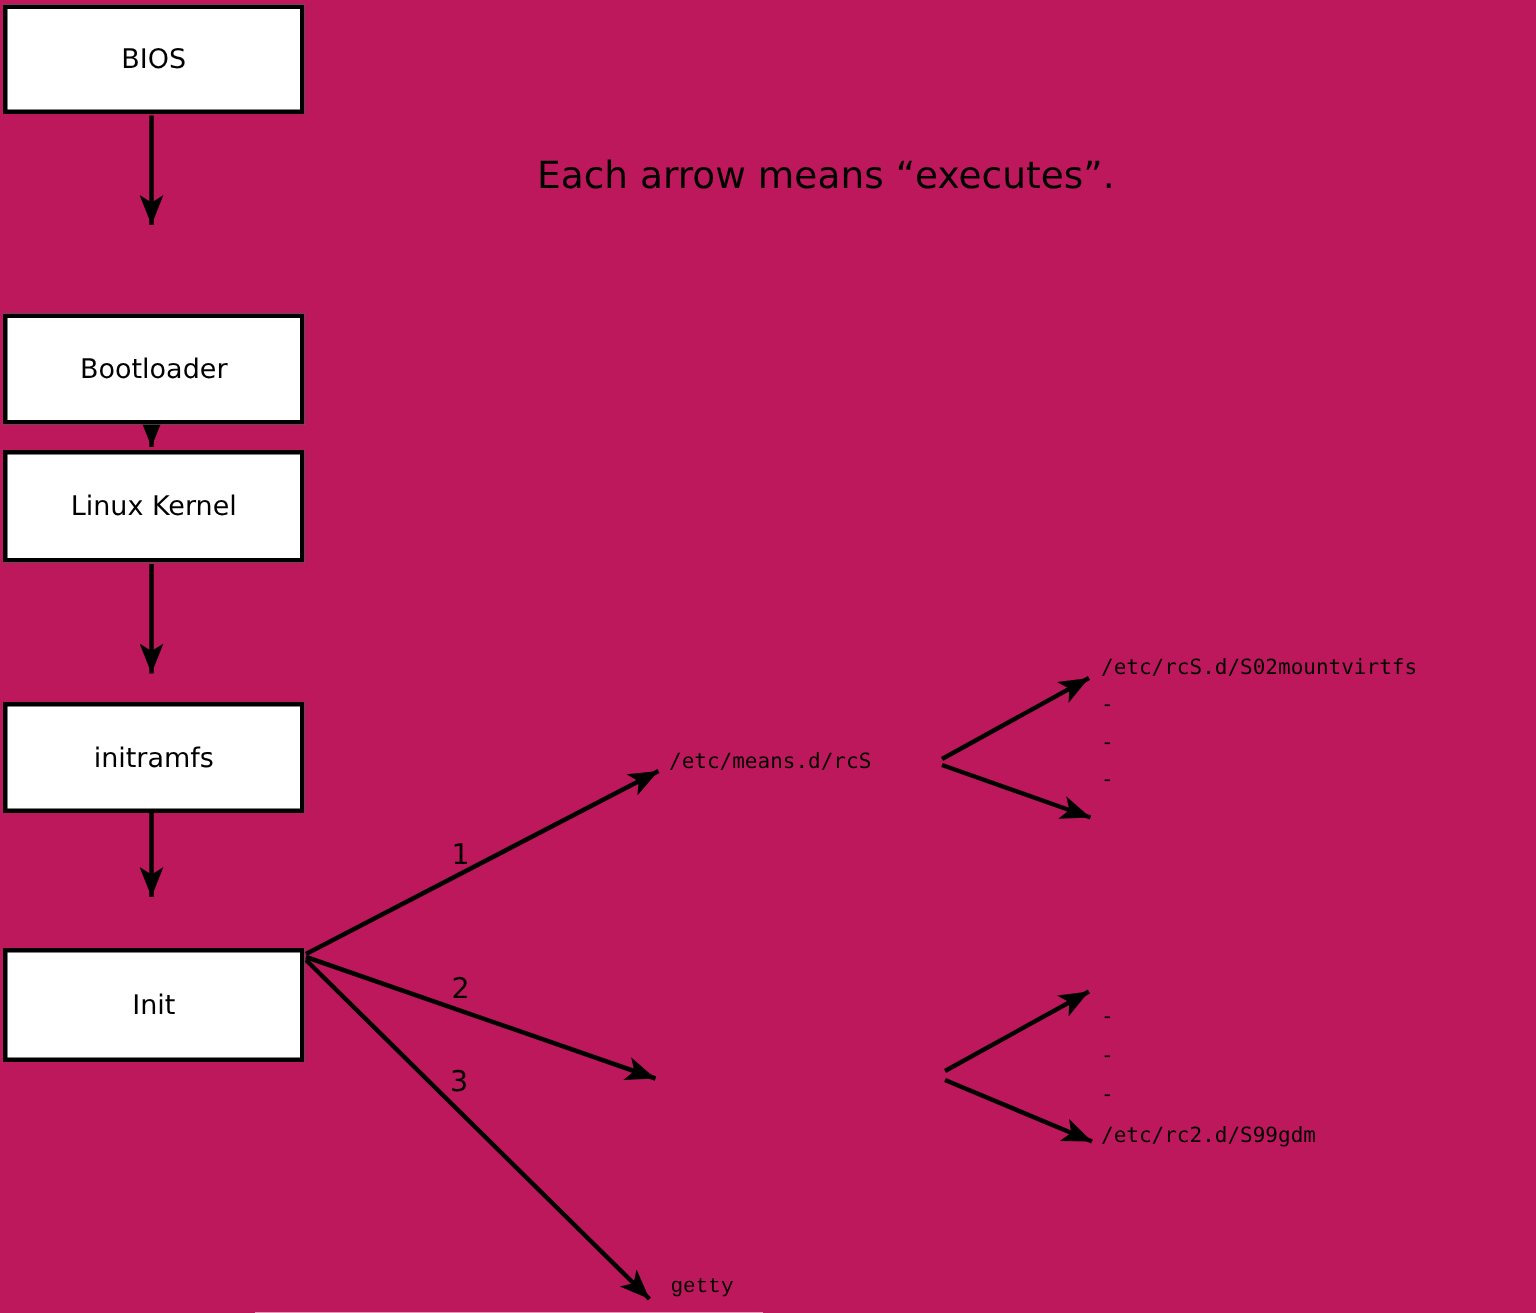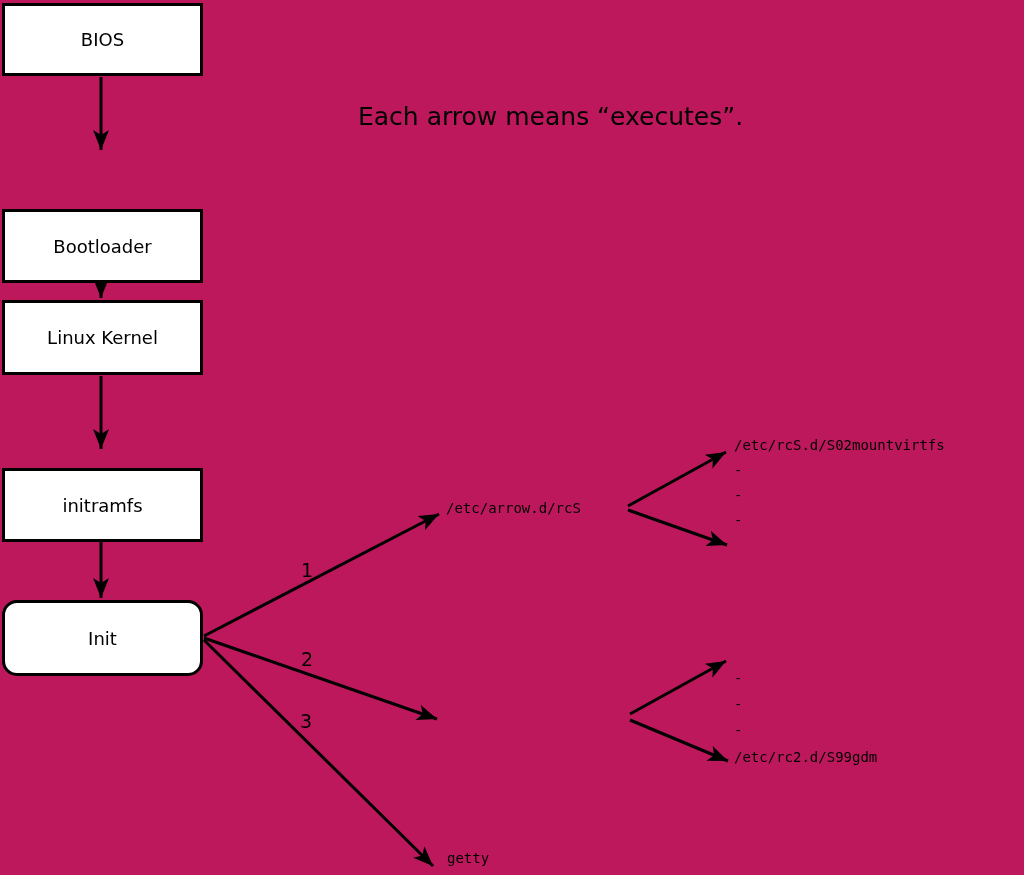--- a/index.html
+++ b/index.html
@@ -36,21 +36,21 @@
     background: #ffffff;
     display: flex;
     align-items: center;
     justify-content: center;
     font-size: 18px;
   }
   .box-bios       { top: 3px;   height: 73px; }
   .box-bootloader { top: 164px; height: 74px; margin-top: 45px; }
   .box-kernel     { top: 300px; height: 75px; text-align: right; }
   .box-initramfs  { top: 468px; height: 74px; }
-  .box-init       { top: 600px; height: 76px; border-radius: 15px; }
+  .box-init       { top: 632px; height: 76px; }
   .note {
     position: absolute;
     left: 358px;
     top: 102px;
     font-size: 25px;
     white-space: pre;
   }
   .num {
     position: absolute;
     font-size: 19px;
@@ -60,21 +60,21 @@
   .num-3 { left: 300px; top: 710px; }
   .mono {
     position: absolute;
     font-family: "DejaVu Sans Mono", "Liberation Mono", monospace;
     font-size: 14px;
     line-height: 22px;
     white-space: pre;
   }
   .t-rcs   { left: 446px; top: 497px; }
   .t-rc2   { left: 441px; top: 706px; }
-  .t-getty { left: 447px; top: 847px; }
+  .t-getty { left: 447px; top: 847px; font-family: Liberation Mono, monospace; }
   .s02 { left: 734px; top: 434px; }
   .rd1 { left: 734px; top: 459px; }
   .rd2 { left: 734px; top: 484px; }
   .rd3 { left: 734px; top: 509px; }
   .s75 { left: 734px; top: 534px; }
   .s10 { left: 734px; top: 641px; }
   .cd1 { left: 734px; top: 667px; }
   .cd2 { left: 734px; top: 693px; }
   .cd3 { left: 734px; top: 719px; }
   .s99 { left: 734px; top: 746px; }
@@ -118,21 +118,21 @@
   <div class="box box-init">
     <span>Init</span>
   </div>
 
   <div class="note">Each arrow means “executes”.</div>
 
   <div class="num num-1">1</div>
   <div class="num num-2">2</div>
   <div class="num num-3">3</div>
 
-  <div class="mono t-rcs">/etc/arrow.d/rcS</div>
+  <div class="mono t-rcs">/etc/means.d/rcS</div>
   <div class="mono t-getty">getty</div>
 
   <div class="mono s02">/etc/rcS.d/S02mountvirtfs</div>
   <div class="mono rd1">-</div>
   <div class="mono rd2">-</div>
   <div class="mono rd3">-</div>
 
   <div class="mono cd1">-</div>
   <div class="mono cd2">-</div>
   <div class="mono cd3">-</div>

